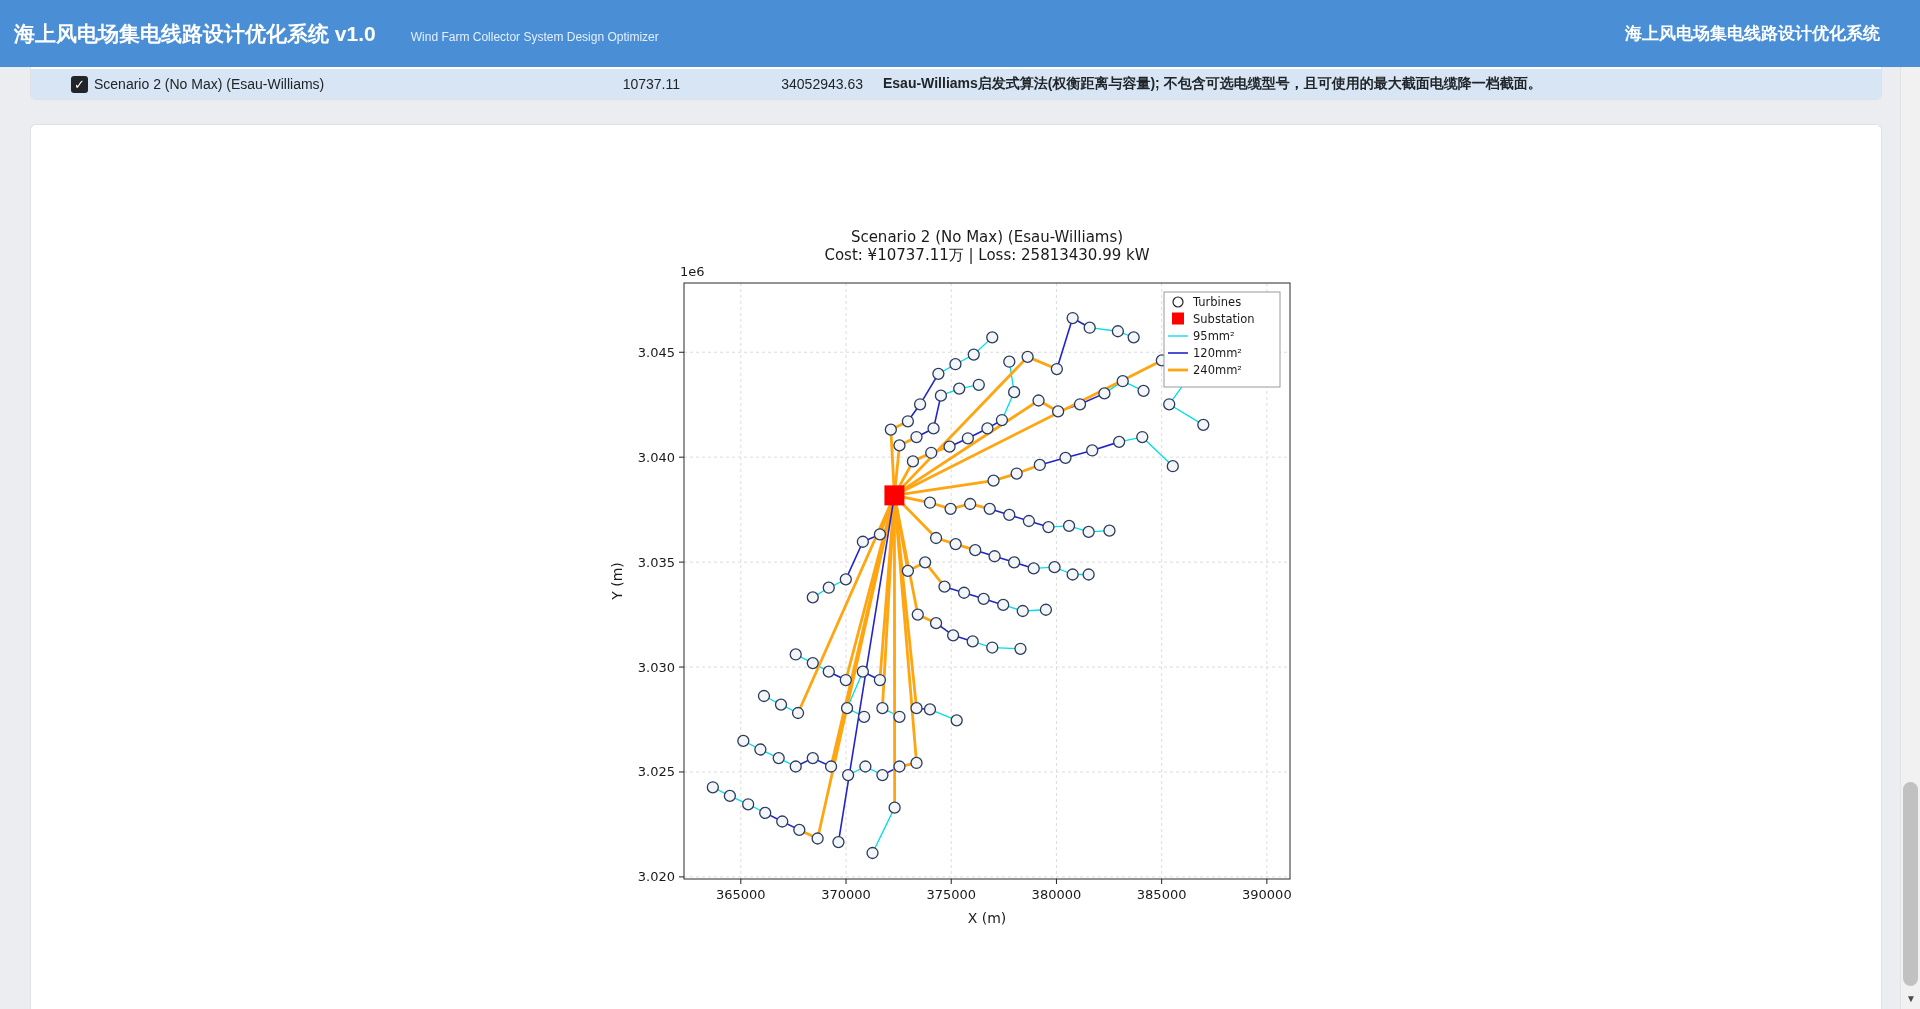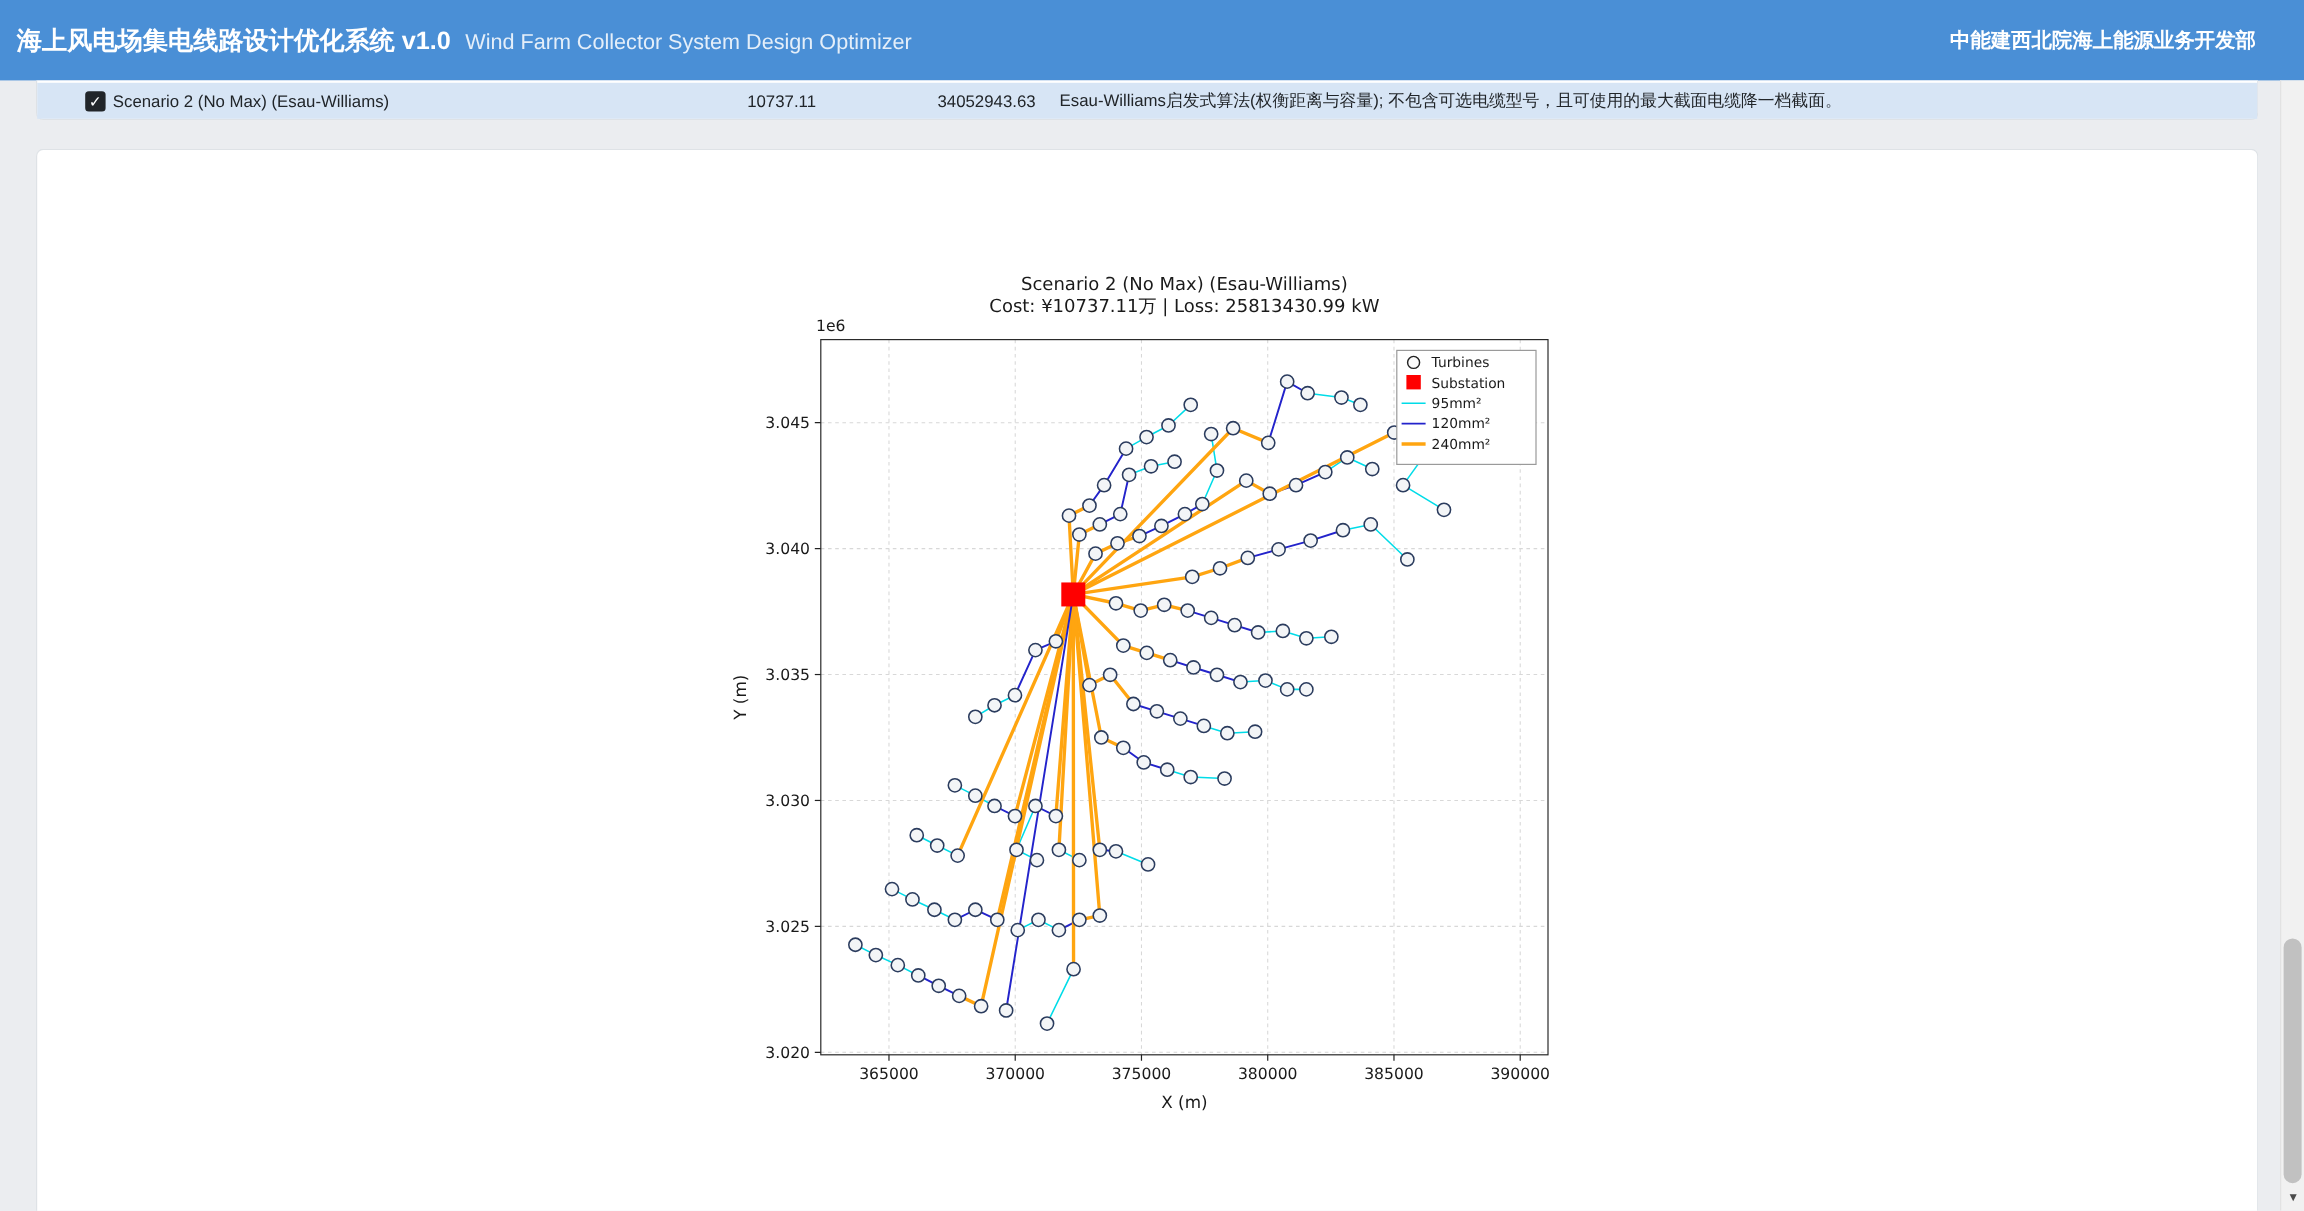--- a/index.html
+++ b/index.html
@@ -11,33 +11,33 @@
   html,body{width:1920px;height:1009px;overflow:hidden;background:var(--page-bg);
     font-family:"Liberation Sans",sans-serif;color:#212529;}
   .viewport{position:relative;width:1920px;height:1006px;}
   .content{width:1900px;}
 
   
   .header{height:67px;background:var(--header-bg);display:flex;align-items:center;
     justify-content:space-between;padding:0 14px 0 14px;width:1920px;}
   .header .left{display:flex;align-items:baseline;gap:12px;}
   .header .title{color:var(--header-text);font-size:21px;font-weight:bold;}
-  .header .subtitle{color:rgba(255,255,255,.85);font-size:18px;}
+  .header .subtitle{color:rgba(255,255,255,.85);font-size:12px;margin-left:23px;}
   .header .right{color:var(--header-text);font-size:17px;font-weight:bold;margin-right:26px;}
 
   
   .card1{margin:0 18px 0 30px;background:#fff;border:1px solid var(--card-border);
     border-top:none;border-radius:0 0 6px 6px;padding-top:2px;}
   .scenario-row{height:30px;background:var(--row-sel);display:grid;
     grid-template-columns:63px 447px 139px 183px 1fr;align-items:center;font-size:14px;}
   .cb-cell{padding-left:40px;display:flex;align-items:center;}
   .checkbox{width:17px;height:17px;background:var(--checkbox-bg);border-radius:3px;
     color:#fff;font-size:13px;line-height:17px;text-align:center;cursor:pointer;}
   .num{text-align:right;}
-  .desc{padding-left:20px;white-space:nowrap;overflow:hidden;}
+  .desc{padding-left:20px;white-space:nowrap;overflow:hidden;font-weight:bold;}
   .table-footer{padding:28px 0 19px 28px;font-size:13px;color:#212529;}
 
   .gap{height:24px;}
 
   
   .card2{margin:0 18px 0 30px;background:#fff;border:1px solid var(--card-border);
     border-radius:6px 6px 0 0;border-bottom:none;height:900px;padding:14px;}
   .section-title{font-size:21px;font-weight:bold;margin:6px 0 0 6px;}
   .figure{width:700px;margin:86px auto 0;}
   .figure svg{display:block;font-family:"DejaVu Sans",sans-serif;}
@@ -52,21 +52,21 @@
 </style>
 </head>
 <body>
 
 <div class="viewport">
   <div class="header">
     <div class="left">
       <span class="title">海上风电场集电线路设计优化系统 v1.0</span>
       <span class="subtitle">Wind Farm Collector System Design Optimizer</span>
     </div>
-    <span class="right">中能建西北院海上能源业务开发部</span>
+    <span class="right">海上风电场集电线路设计优化系统</span>
   </div>
 
   <div class="content">
     <div class="card1">
       <div class="scenario-row">
         <div class="cb-cell">
           <div class="checkbox">
             <span>✓</span>
           </div>
         </div>

